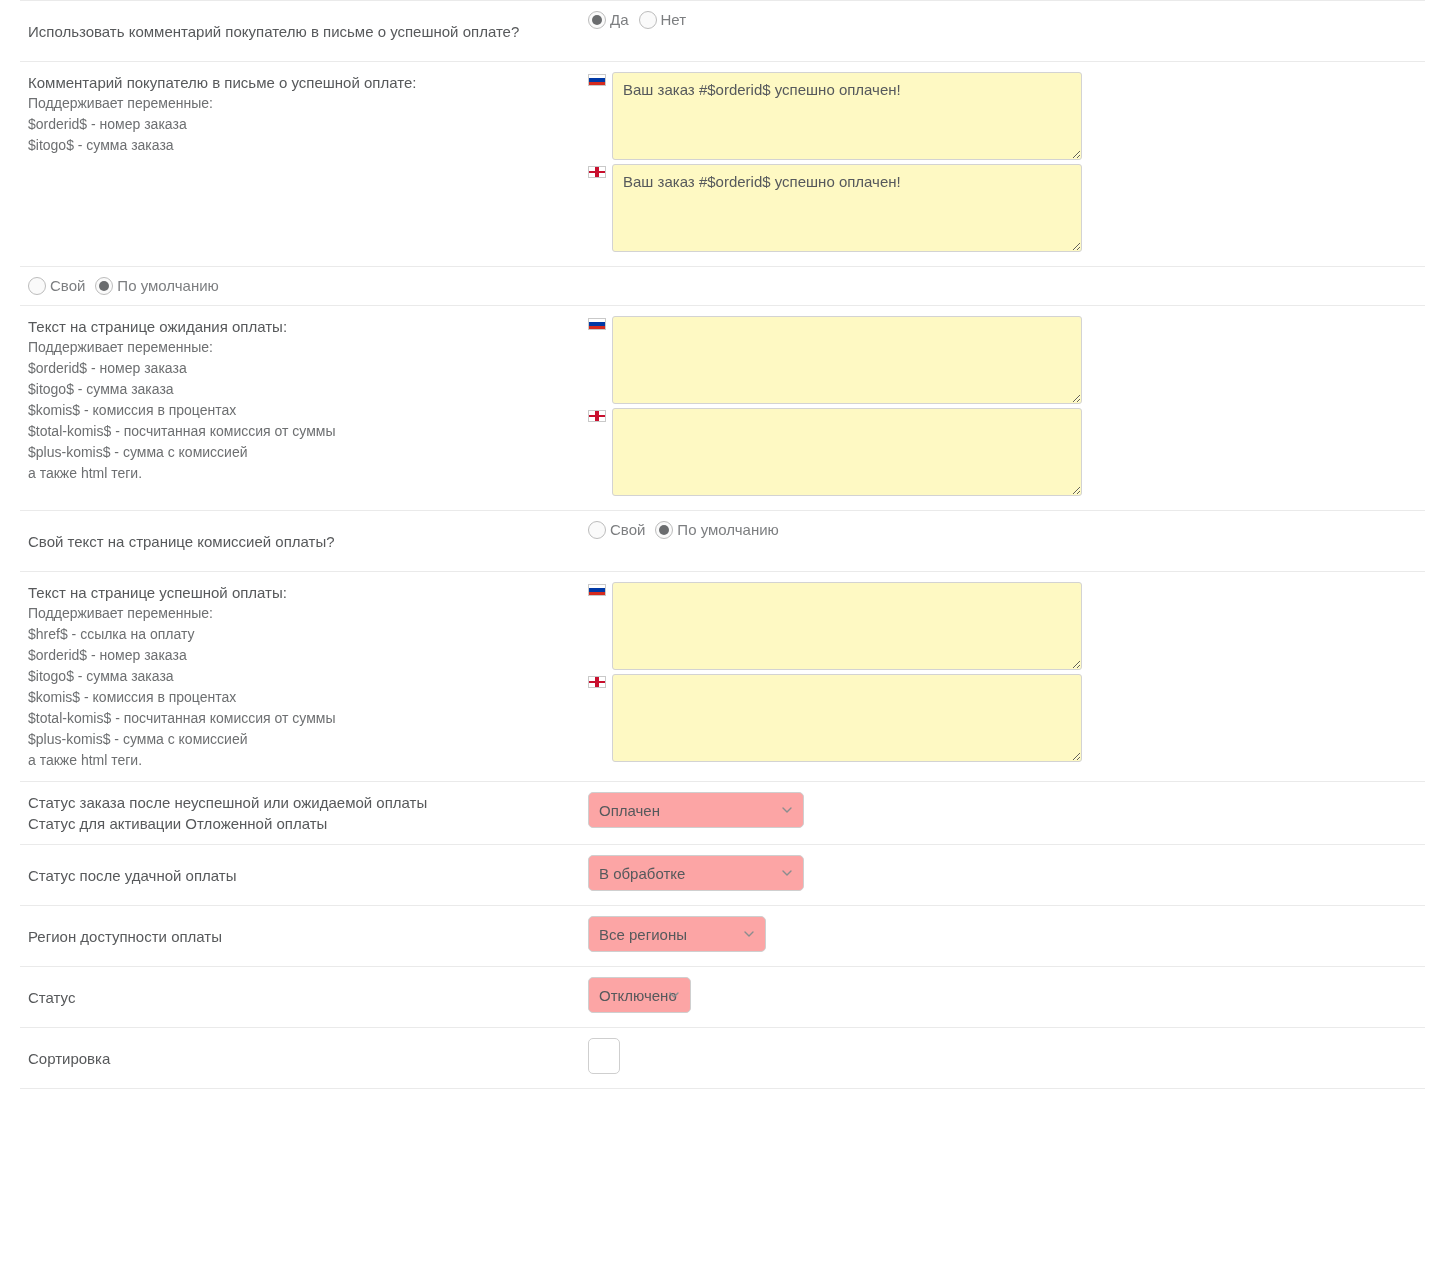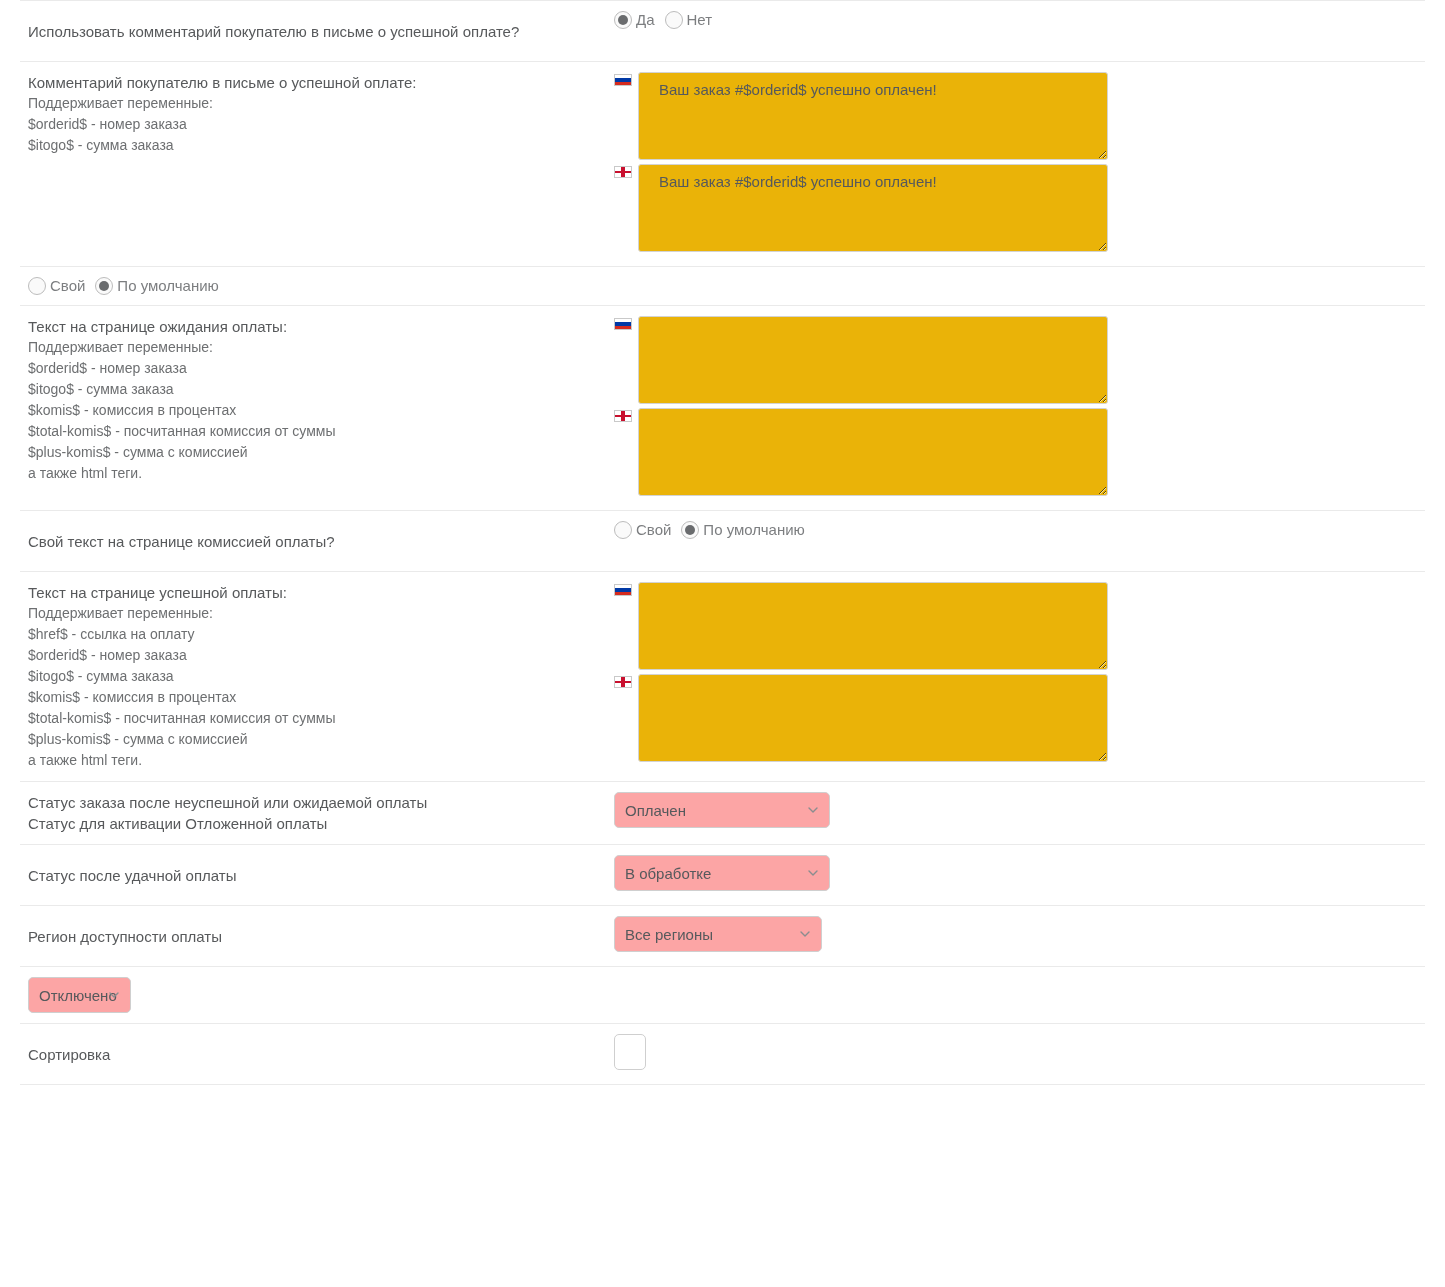--- a/index.html
+++ b/index.html
@@ -8,21 +8,20 @@
     font-size: 15px;
     color: #56595c;
     background: #fff;
     padding: 0 20px;
   }
   .form-row {
     display: flex;
     border-bottom: 1px solid #eaeaea;
     padding: 10px 8px;
     align-items: flex-start;
-    gap: 26px;
   }
   .form-row.first-border-top {
     border-top: 1px solid #eaeaea;
   }
   .label-col {
     flex: 0 0 560px;
     padding-right: 10px;
     color: #5a5c5e;
   }
   .input-col {
@@ -105,26 +104,26 @@
     position: absolute;
     top: 0; bottom: 0; left: 40%;
     width: 20%;
     background: #c8102e;
   }
   textarea {
     width: 470px;
     min-height: 88px;
     border: 1px solid #d3d3d3;
     border-radius: 3px;
-    padding: 8px 20px;
+    padding: 8px 10px;
     font-family: inherit;
     font-size: 15px;
     color: #56595c;
     resize: both;
-    background: #eab308;
+    background: #fef9c3;
   }
   .select {
     position: relative;
     display: inline-flex;
     align-items: center;
     border: 1px solid #cfcfcf;
     border-radius: 5px;
     background: #fca5a5;
     height: 36px;
     padding: 0 34px 0 10px;
@@ -134,21 +133,21 @@
   }
   .select .chev {
     position: absolute;
     right: 10px;
     top: 50%;
     transform: translateY(-50%);
     pointer-events: none;
   }
   .select .chev svg { display: block; }
   .select.w210 { width: 216px; }
-  .select.w175 { width: 208px; }
+  .select.w175 { width: 178px; }
   .select.w110 { width: 103px; }
   .small-input {
     width: 32px;
     height: 36px;
     border: 1px solid #cfcfcf;
     border-radius: 5px;
     background: #fff;
     text-align: center;
     font-size: 15px;
     color: #56595c;
@@ -305,20 +304,23 @@
       <span class="chev">
         <svg width="12" height="12" viewBox="0 0 12 12">
             <path d="M2 4 L6 8 L10 4" stroke="#8b8d8f" stroke-width="1.4" fill="none" stroke-linecap="round" stroke-linejoin="round"></path>
           </svg>
       </span>
     </div>
   </div>
 </div>
 
 <div class="form-row">
+  <div class="label-col centered-label">
+    <span class="label-main">Статус</span>
+  </div>
   <div class="input-col">
     <div class="select w110">
       <span>Отключено</span>
       <span class="chev">
         <svg width="12" height="12" viewBox="0 0 12 12">
             <path d="M2 4 L6 8 L10 4" stroke="#8b8d8f" stroke-width="1.4" fill="none" stroke-linecap="round" stroke-linejoin="round"></path>
           </svg>
       </span>
     </div>
   </div>

